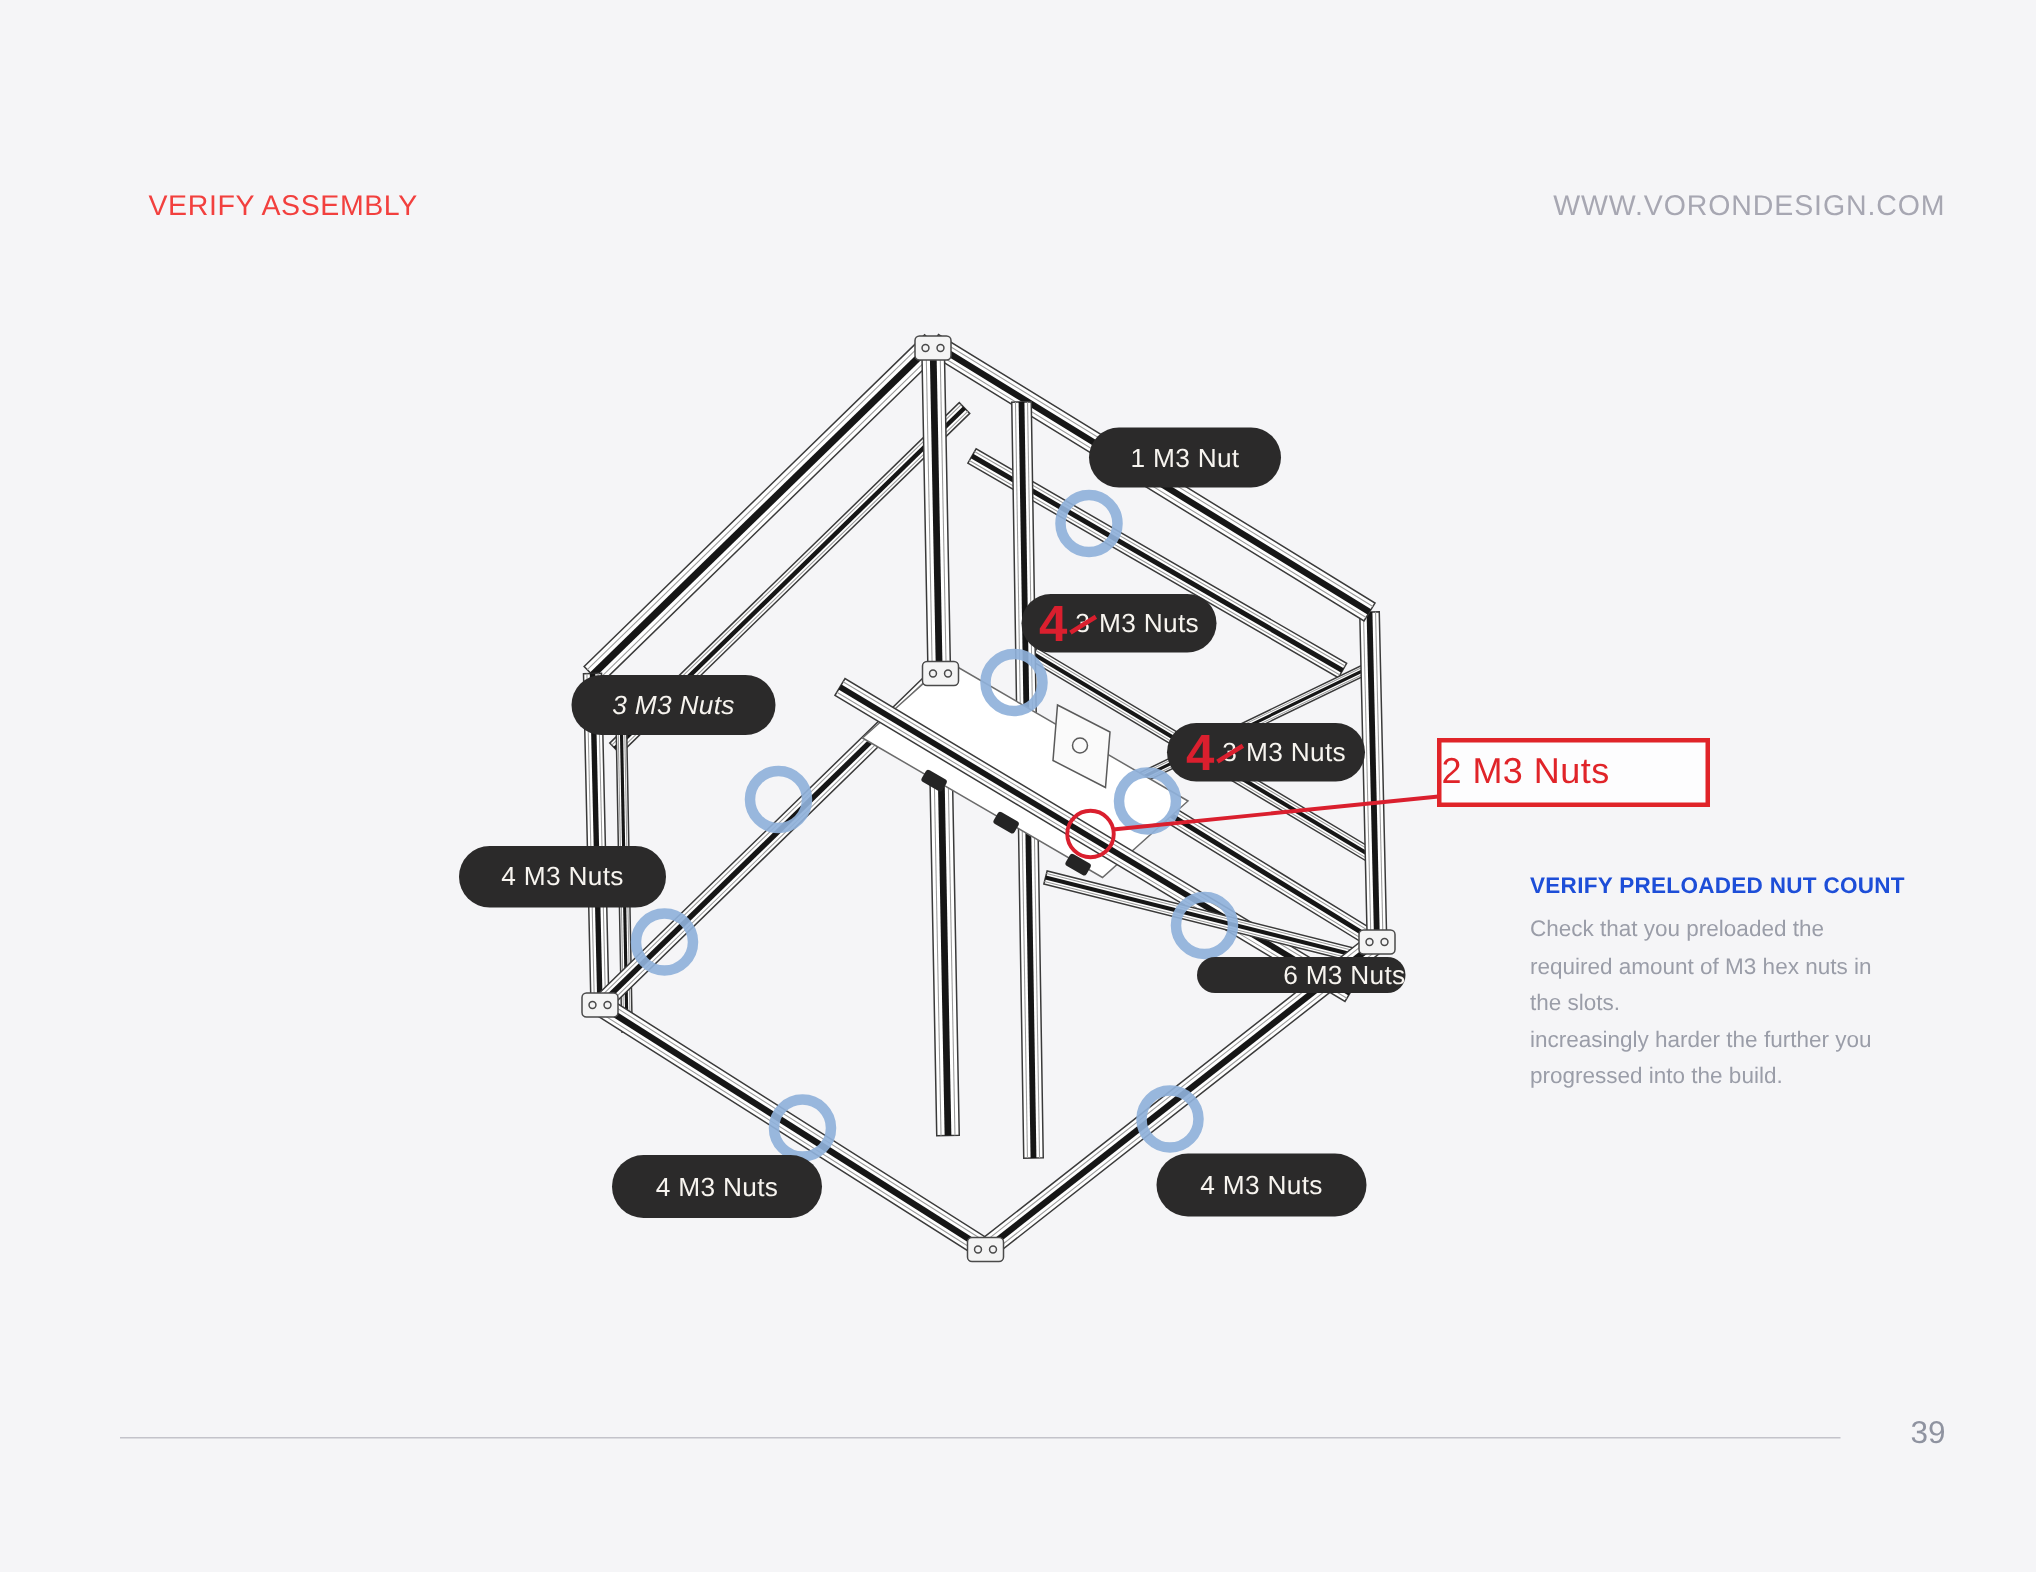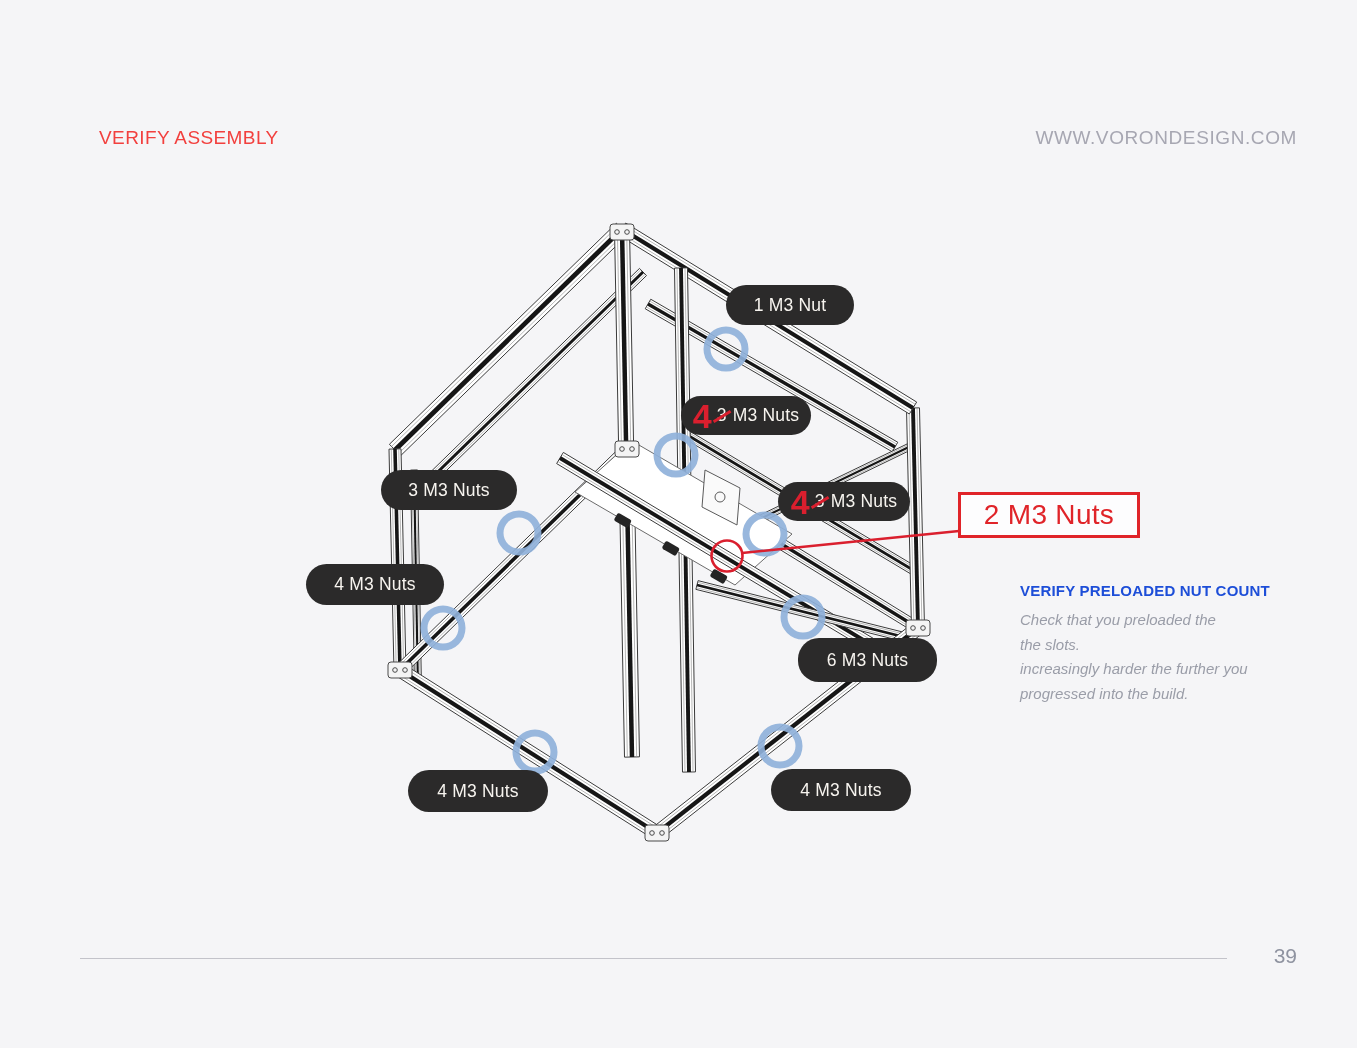--- a/index.html
+++ b/index.html
@@ -38,33 +38,33 @@
   }
   .pill .old-count{position:relative;display:inline-block;padding:0 1px;}
   .pill .old-count::after{
     content:"";position:absolute;left:-4px;right:-4px;top:46%;
     height:2.6px;background:#da1f2e;transform:rotate(-32deg);
   }
   .pill .suffix{margin-left:5px;}
   .callout-box{
     position:absolute;left:958px;top:492px;width:182px;height:46px;
     border:3px solid #e02429;background:#fdfdfe;
-    display:flex;align-items:center;justify-content:center;
-    font-size:28px;color:#e02429;letter-spacing:.3px;
+    display:flex;align-items:center;
+    font-size:24px;color:#e02429;letter-spacing:.3px;
     box-sizing:border-box;
   }
   .note{
     position:absolute;left:1020px;top:582px;width:252px;
   }
   .note-title{
     font-size:15px;font-weight:700;color:#1d4ed8;
     letter-spacing:.2px;margin-bottom:9px;
   }
   .note-line{
-    font-size:15px;color:#9a9da8;line-height:24.5px;font-style:italic;
+    font-size:15px;color:#9a9da8;line-height:24.5px;
   }
   .footer-rule{
     position:absolute;left:80px;top:958px;width:1147px;height:1px;
     background:#c3c3ca;
   }
   .page-num{
     position:absolute;right:60px;top:944px;
     font-size:21px;color:#8f93a0;
   }
 </style>
@@ -176,29 +176,29 @@
         <circle cx="535" cy="752" r="19" fill="none" stroke="#8fb1da" stroke-width="7" opacity="0.92"></circle>
         <circle cx="780" cy="746" r="19" fill="none" stroke="#8fb1da" stroke-width="7" opacity="0.92"></circle>
         <line x1="959" y1="531" x2="742" y2="553" stroke="#da1f2e" stroke-width="2.6"></line>
         <circle cx="727" cy="556" r="15.5" fill="none" stroke="#da1f2e" stroke-width="2.6"></circle>
       </svg>
 
     <div class="pill" style="left:726px;top:285px;width:128px;height:40px;">
       <span>1 M3 Nut</span>
     </div>
 
-    <div class="pill" style="left:381px;top:470px;width:136px;height:40px;">
+    <div class="pill" style="left:381px;top:450px;width:136px;height:40px;font-style:italic;">
       <span>3 M3 Nuts</span>
     </div>
 
     <div class="pill" style="left:306px;top:564px;width:138px;height:41px;">
       <span>4 M3 Nuts</span>
     </div>
 
-    <div class="pill" style="left:798px;top:638px;width:139px;height:44px;">
+    <div class="pill" style="left:798px;top:638px;width:139px;height:24px;justify-content:flex-end;">
       <span>6 M3 Nuts</span>
     </div>
 
     <div class="pill" style="left:408px;top:770px;width:140px;height:42px;">
       <span>4 M3 Nuts</span>
     </div>
 
     <div class="pill" style="left:771px;top:769px;width:140px;height:42px;">
       <span>4 M3 Nuts</span>
     </div>
@@ -216,20 +216,21 @@
     </div>
 
     <div class="callout-box">
       <span>2 M3 Nuts</span>
     </div>
   </div>
 
   <div class="note">
     <div class="note-title">VERIFY PRELOADED NUT COUNT</div>
     <div class="note-line">Check that you preloaded the</div>
+    <div class="note-line">required amount of M3 hex nuts in</div>
     <div class="note-line">the slots.</div>
     <div class="note-line">increasingly harder the further you</div>
     <div class="note-line">progressed into the build.</div>
   </div>
 
   <div class="footer-rule"></div>
   <div class="page-num">39</div>
 
 </div>
 

